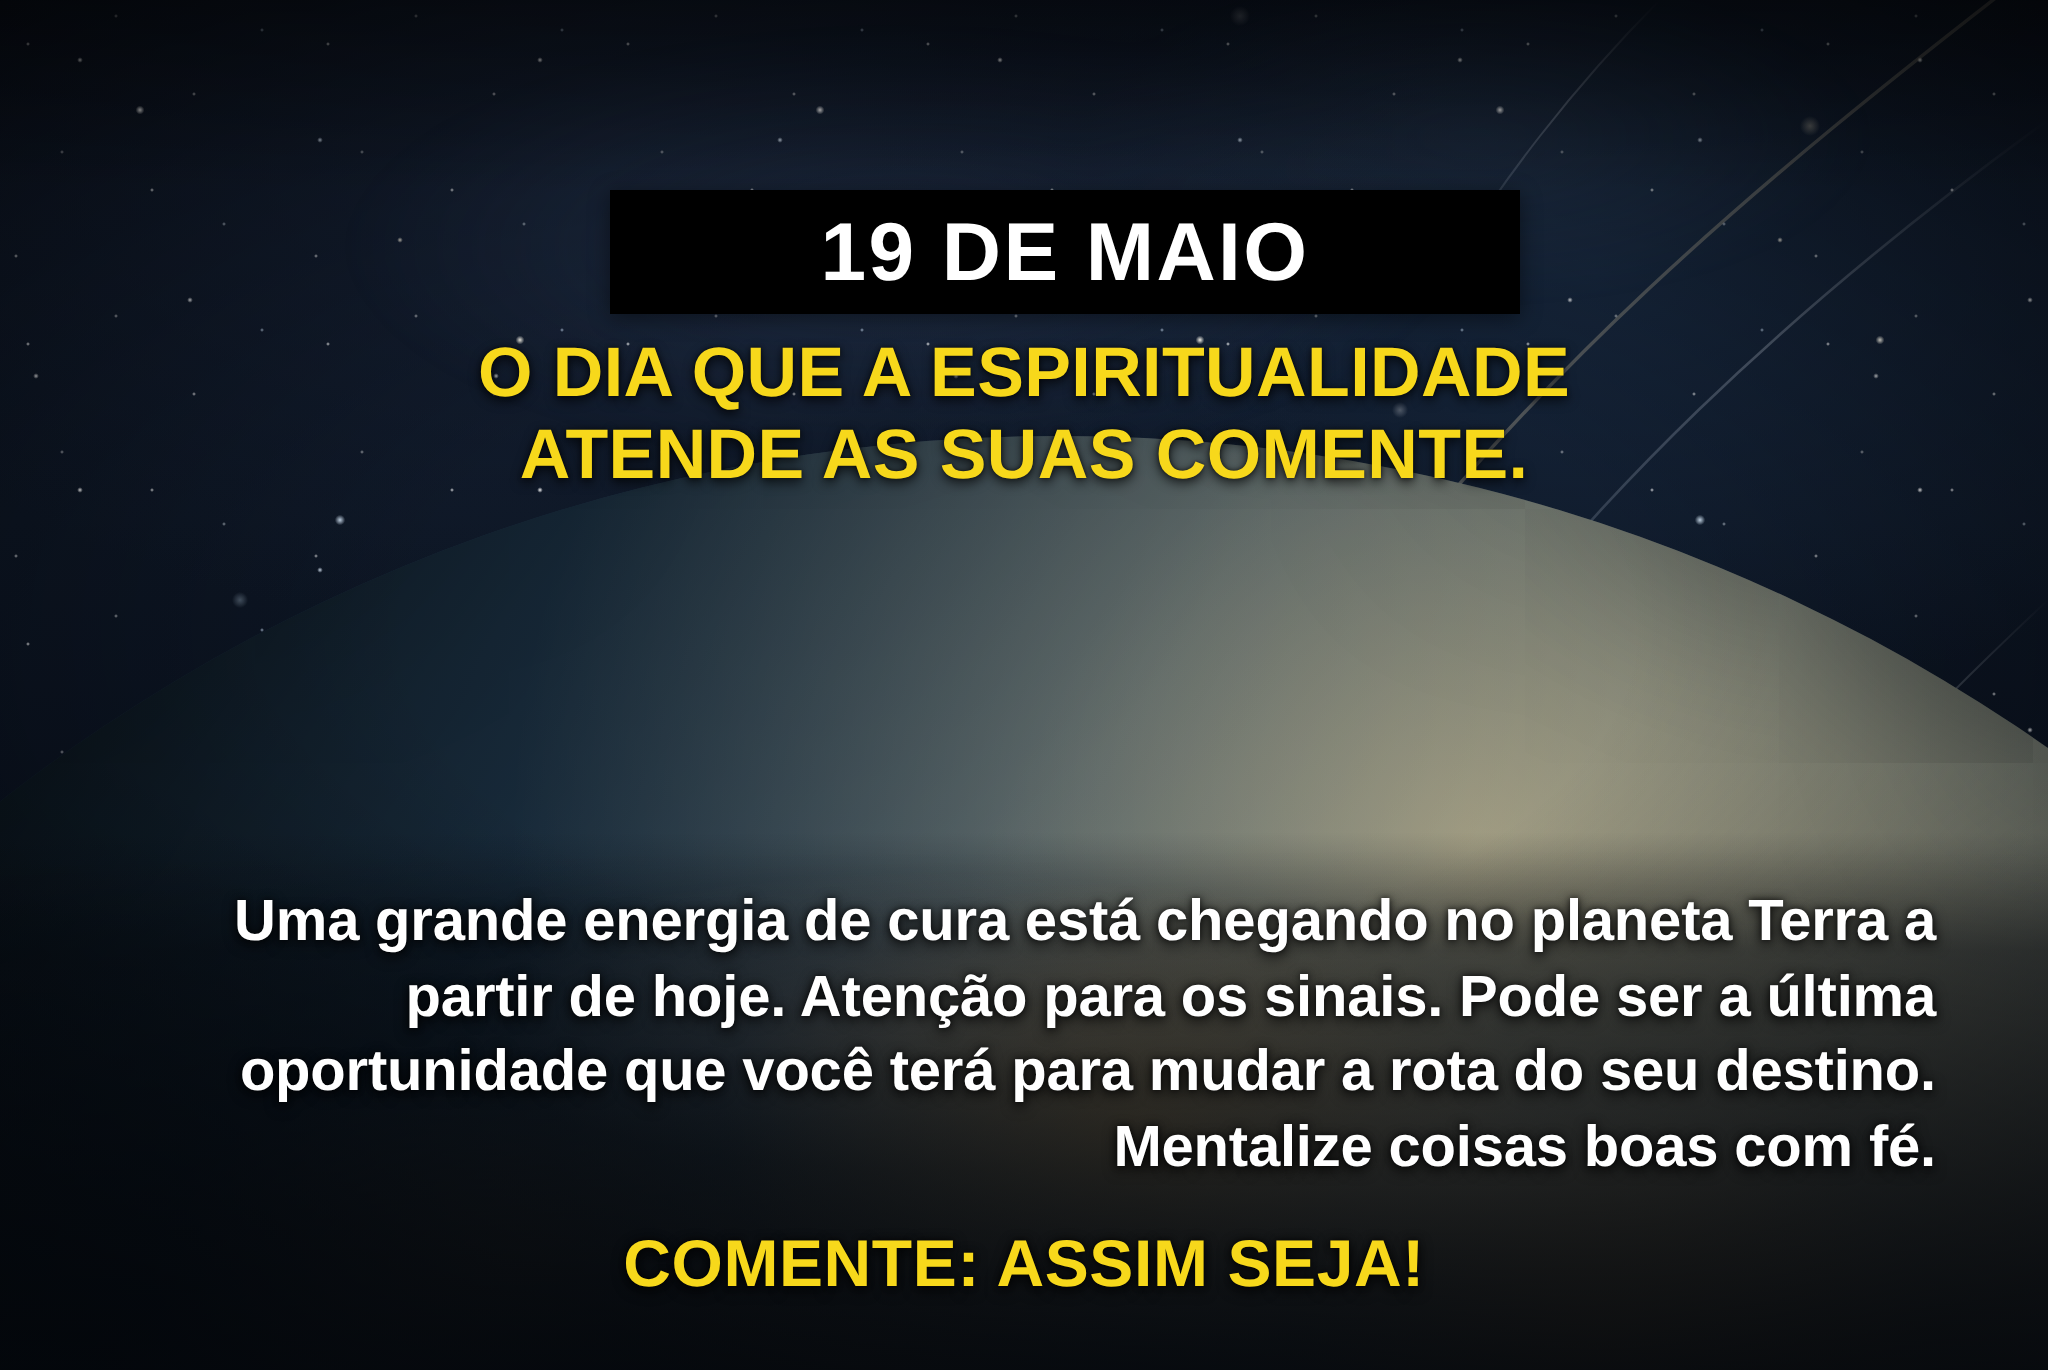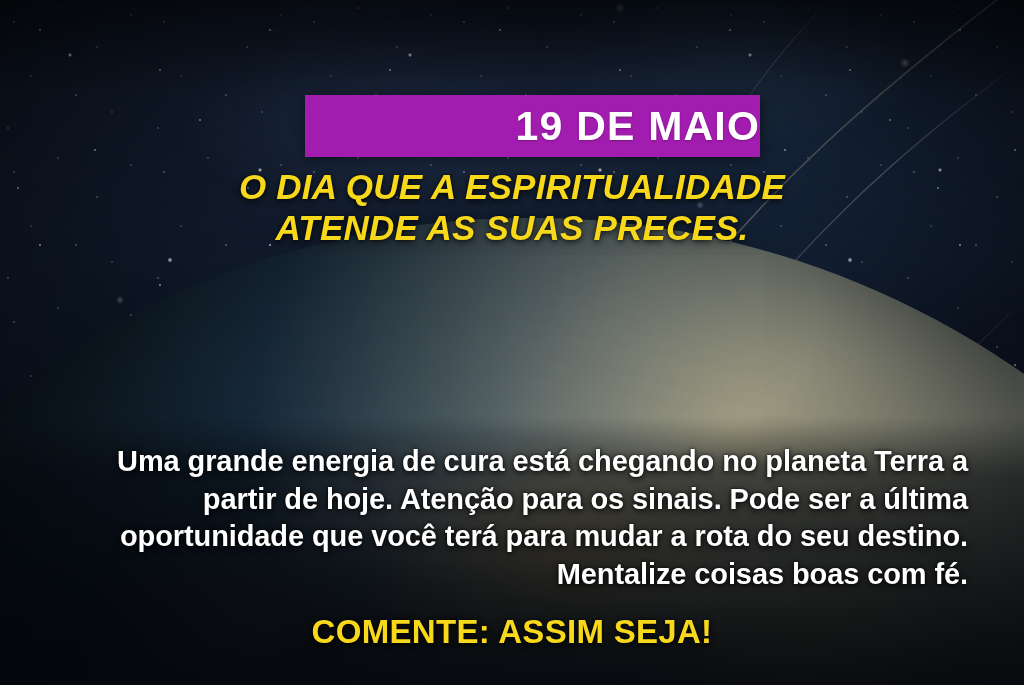--- a/index.html
+++ b/index.html
@@ -160,24 +160,24 @@
     background: linear-gradient(180deg, rgba(4,8,14,0) 0%, rgba(4,8,14,0.50) 22%, rgba(4,8,14,0.62) 58%, rgba(4,8,14,0.70) 100%);
   }
 
   
   .content { position: absolute; inset: 0; }
 
   .date-banner {
     position: absolute;
     left: 305px; top: 95px;
     width: 455px; height: 62px;
-    background: #a21caf;
+    background: #000000;
     display: flex;
     align-items: center;
-    justify-content: flex-end;
+    justify-content: center;
     box-shadow: 0 2px 10px rgba(0,0,0,0.45);
   }
   .date-banner-text {
     color: #ffffff;
     font-size: 41px;
     font-weight: 700;
     letter-spacing: 1.2px;
     line-height: 1;
     white-space: nowrap;
     text-shadow: 0 1px 2px rgba(0,0,0,0.25);
@@ -187,21 +187,20 @@
     position: absolute;
     left: 0; right: 0; top: 166px;
     text-align: center;
     color: #f7d81b;
     font-size: 35px;
     font-weight: 700;
     line-height: 1.18;
     letter-spacing: 0.2px;
     text-shadow: 0 2px 6px rgba(0,0,0,0.78), 0 0 2px rgba(0,0,0,0.6);
     padding: 0 44px;
-    font-style: italic;
   }
   .headline .l2 { display: block; }
 
   .body-copy {
     position: absolute;
     left: 56px; right: 56px; top: 443px;
     text-align: right;
     color: #ffffff;
     font-size: 29px;
     font-weight: 700;
@@ -267,21 +266,21 @@
   <div class="copy-scrim"></div>
 
   <div class="content">
 
     <div class="date-banner">
       <span class="date-banner-text">19 DE MAIO</span>
     </div>
 
     <div class="headline">
       <span class="l1">O DIA QUE A ESPIRITUALIDADE</span>
-      <span class="l2">ATENDE AS SUAS PRECES.</span>
+      <span class="l2">ATENDE AS SUAS COMENTE.</span>
     </div>
 
     <div class="body-copy">Uma grande energia de cura está chegando no planeta Terra a partir de hoje. Atenção para os sinais. Pode ser a última oportunidade que você terá para mudar a rota do seu destino. Mentalize coisas boas com fé.</div>
 
     <div class="cta">COMENTE: ASSIM SEJA!</div>
 
   </div>
 </div>
 
 </body></html>

